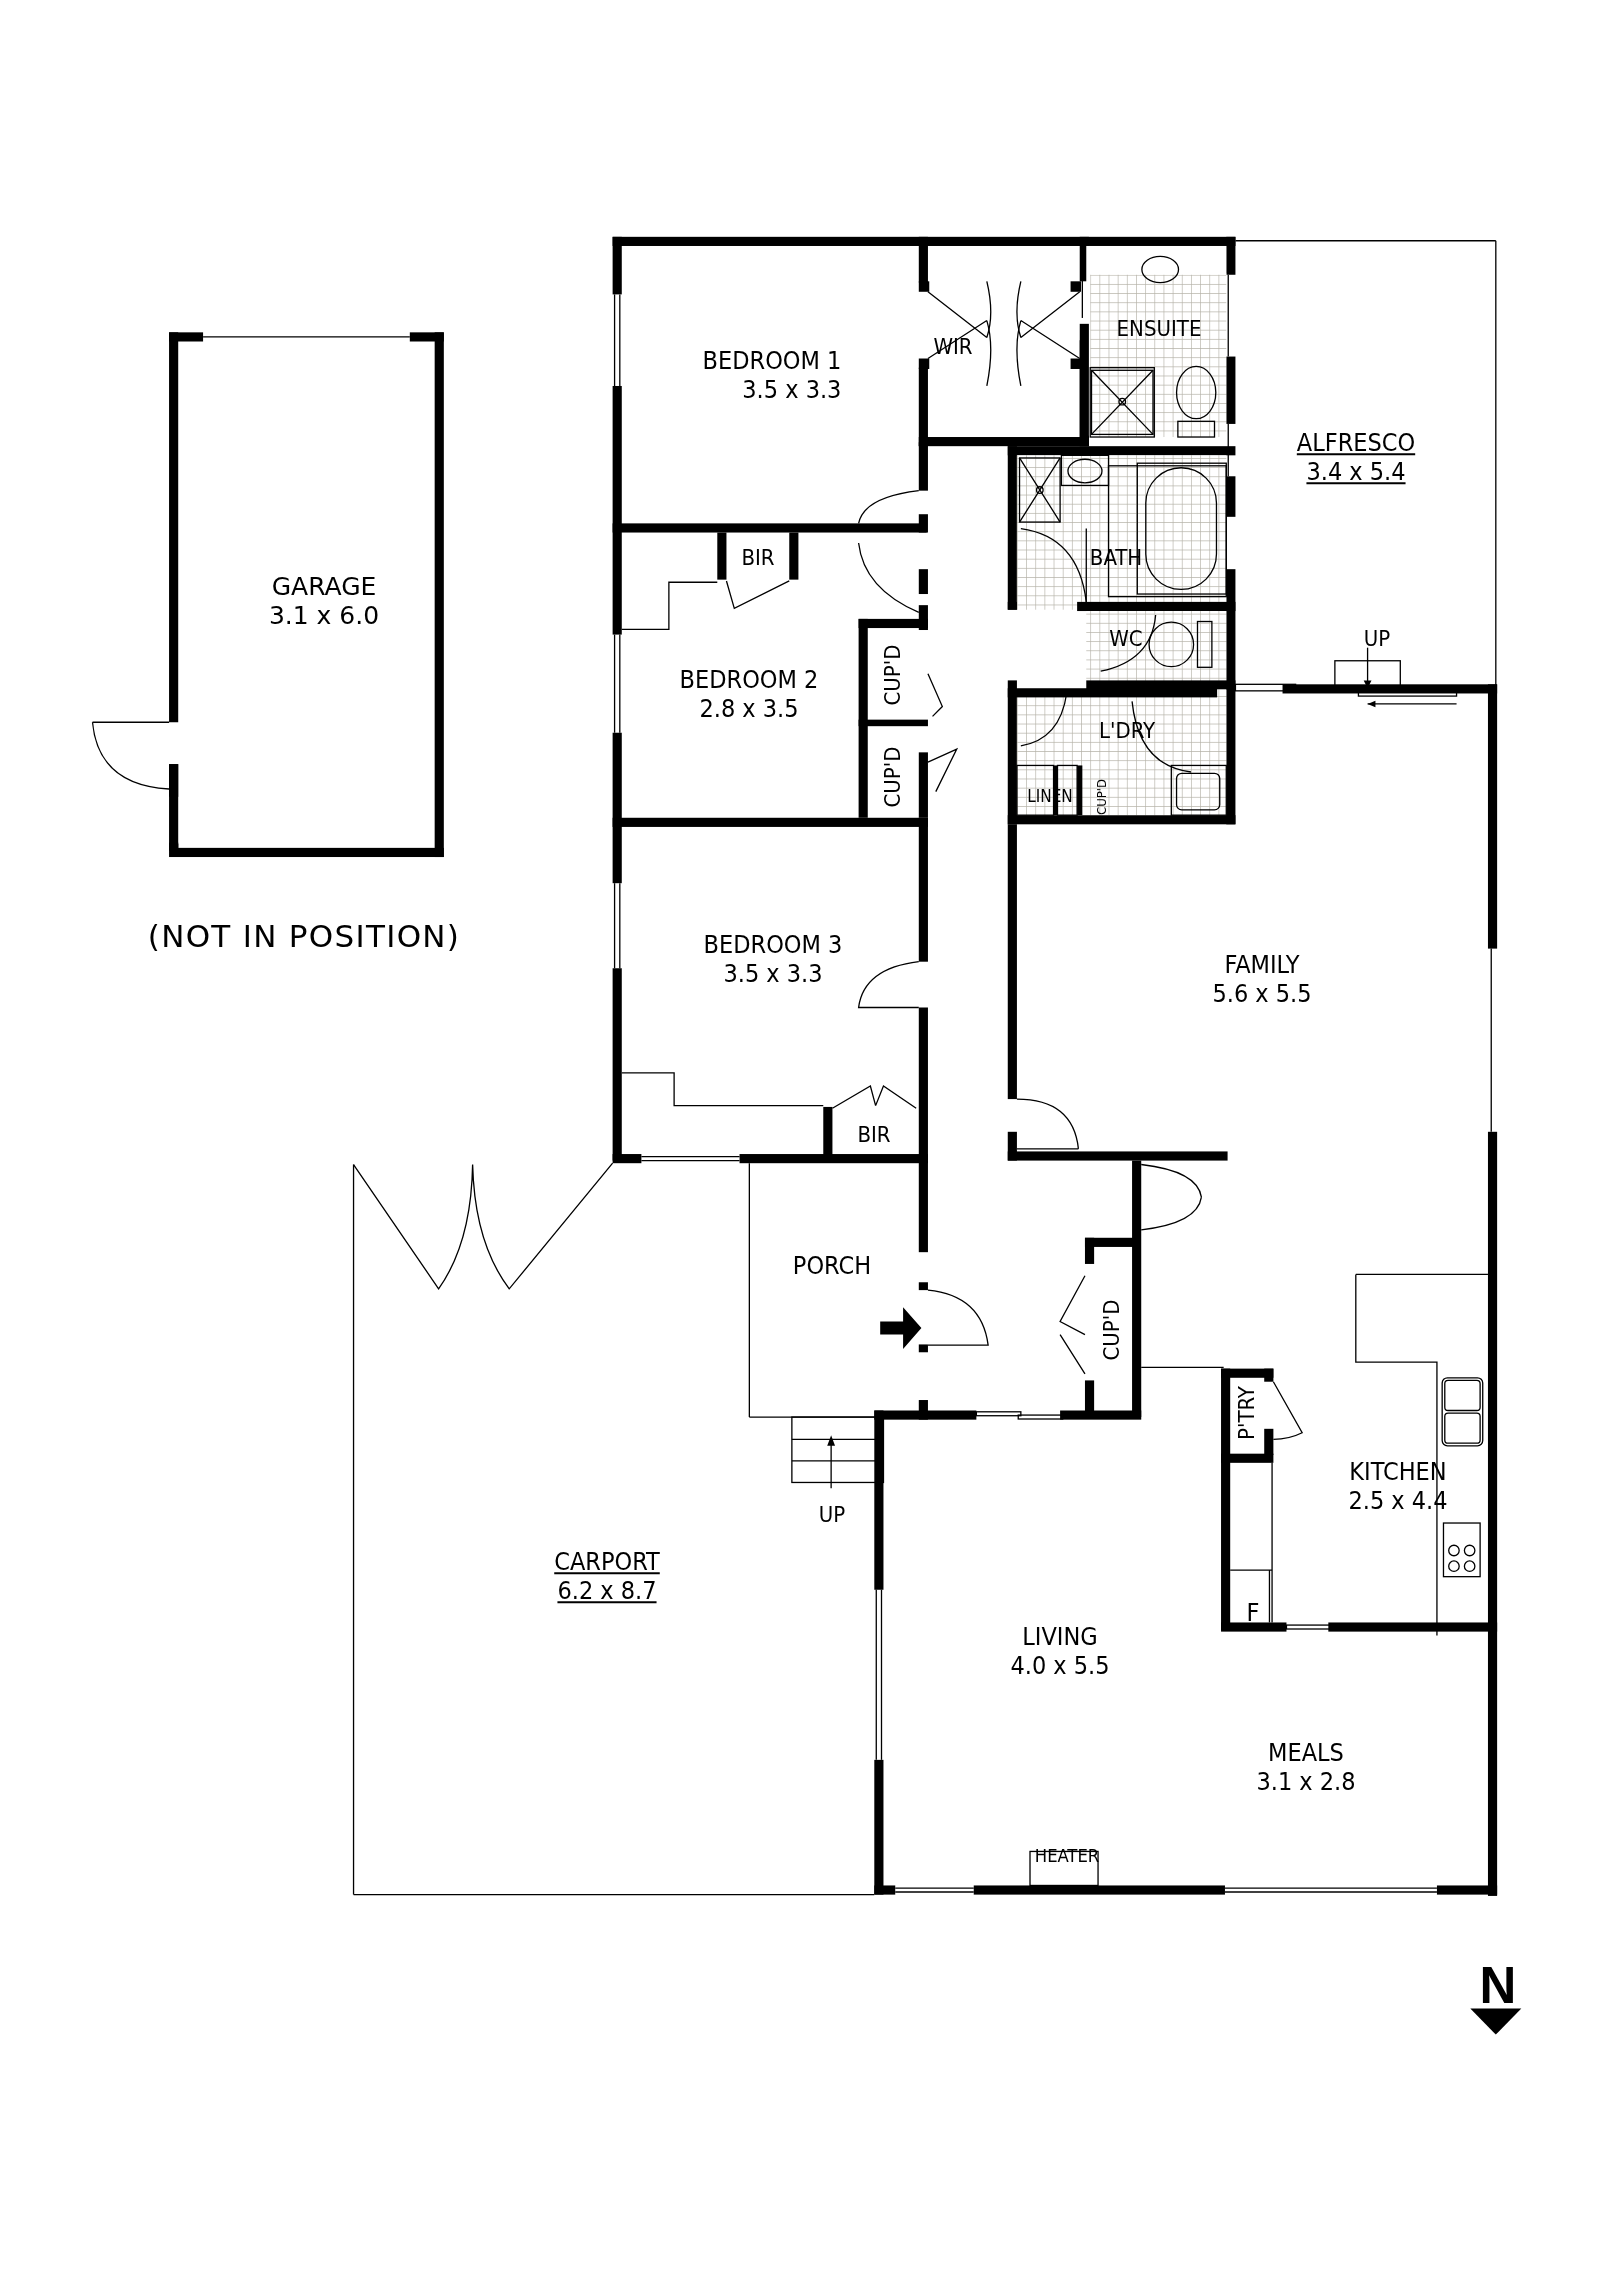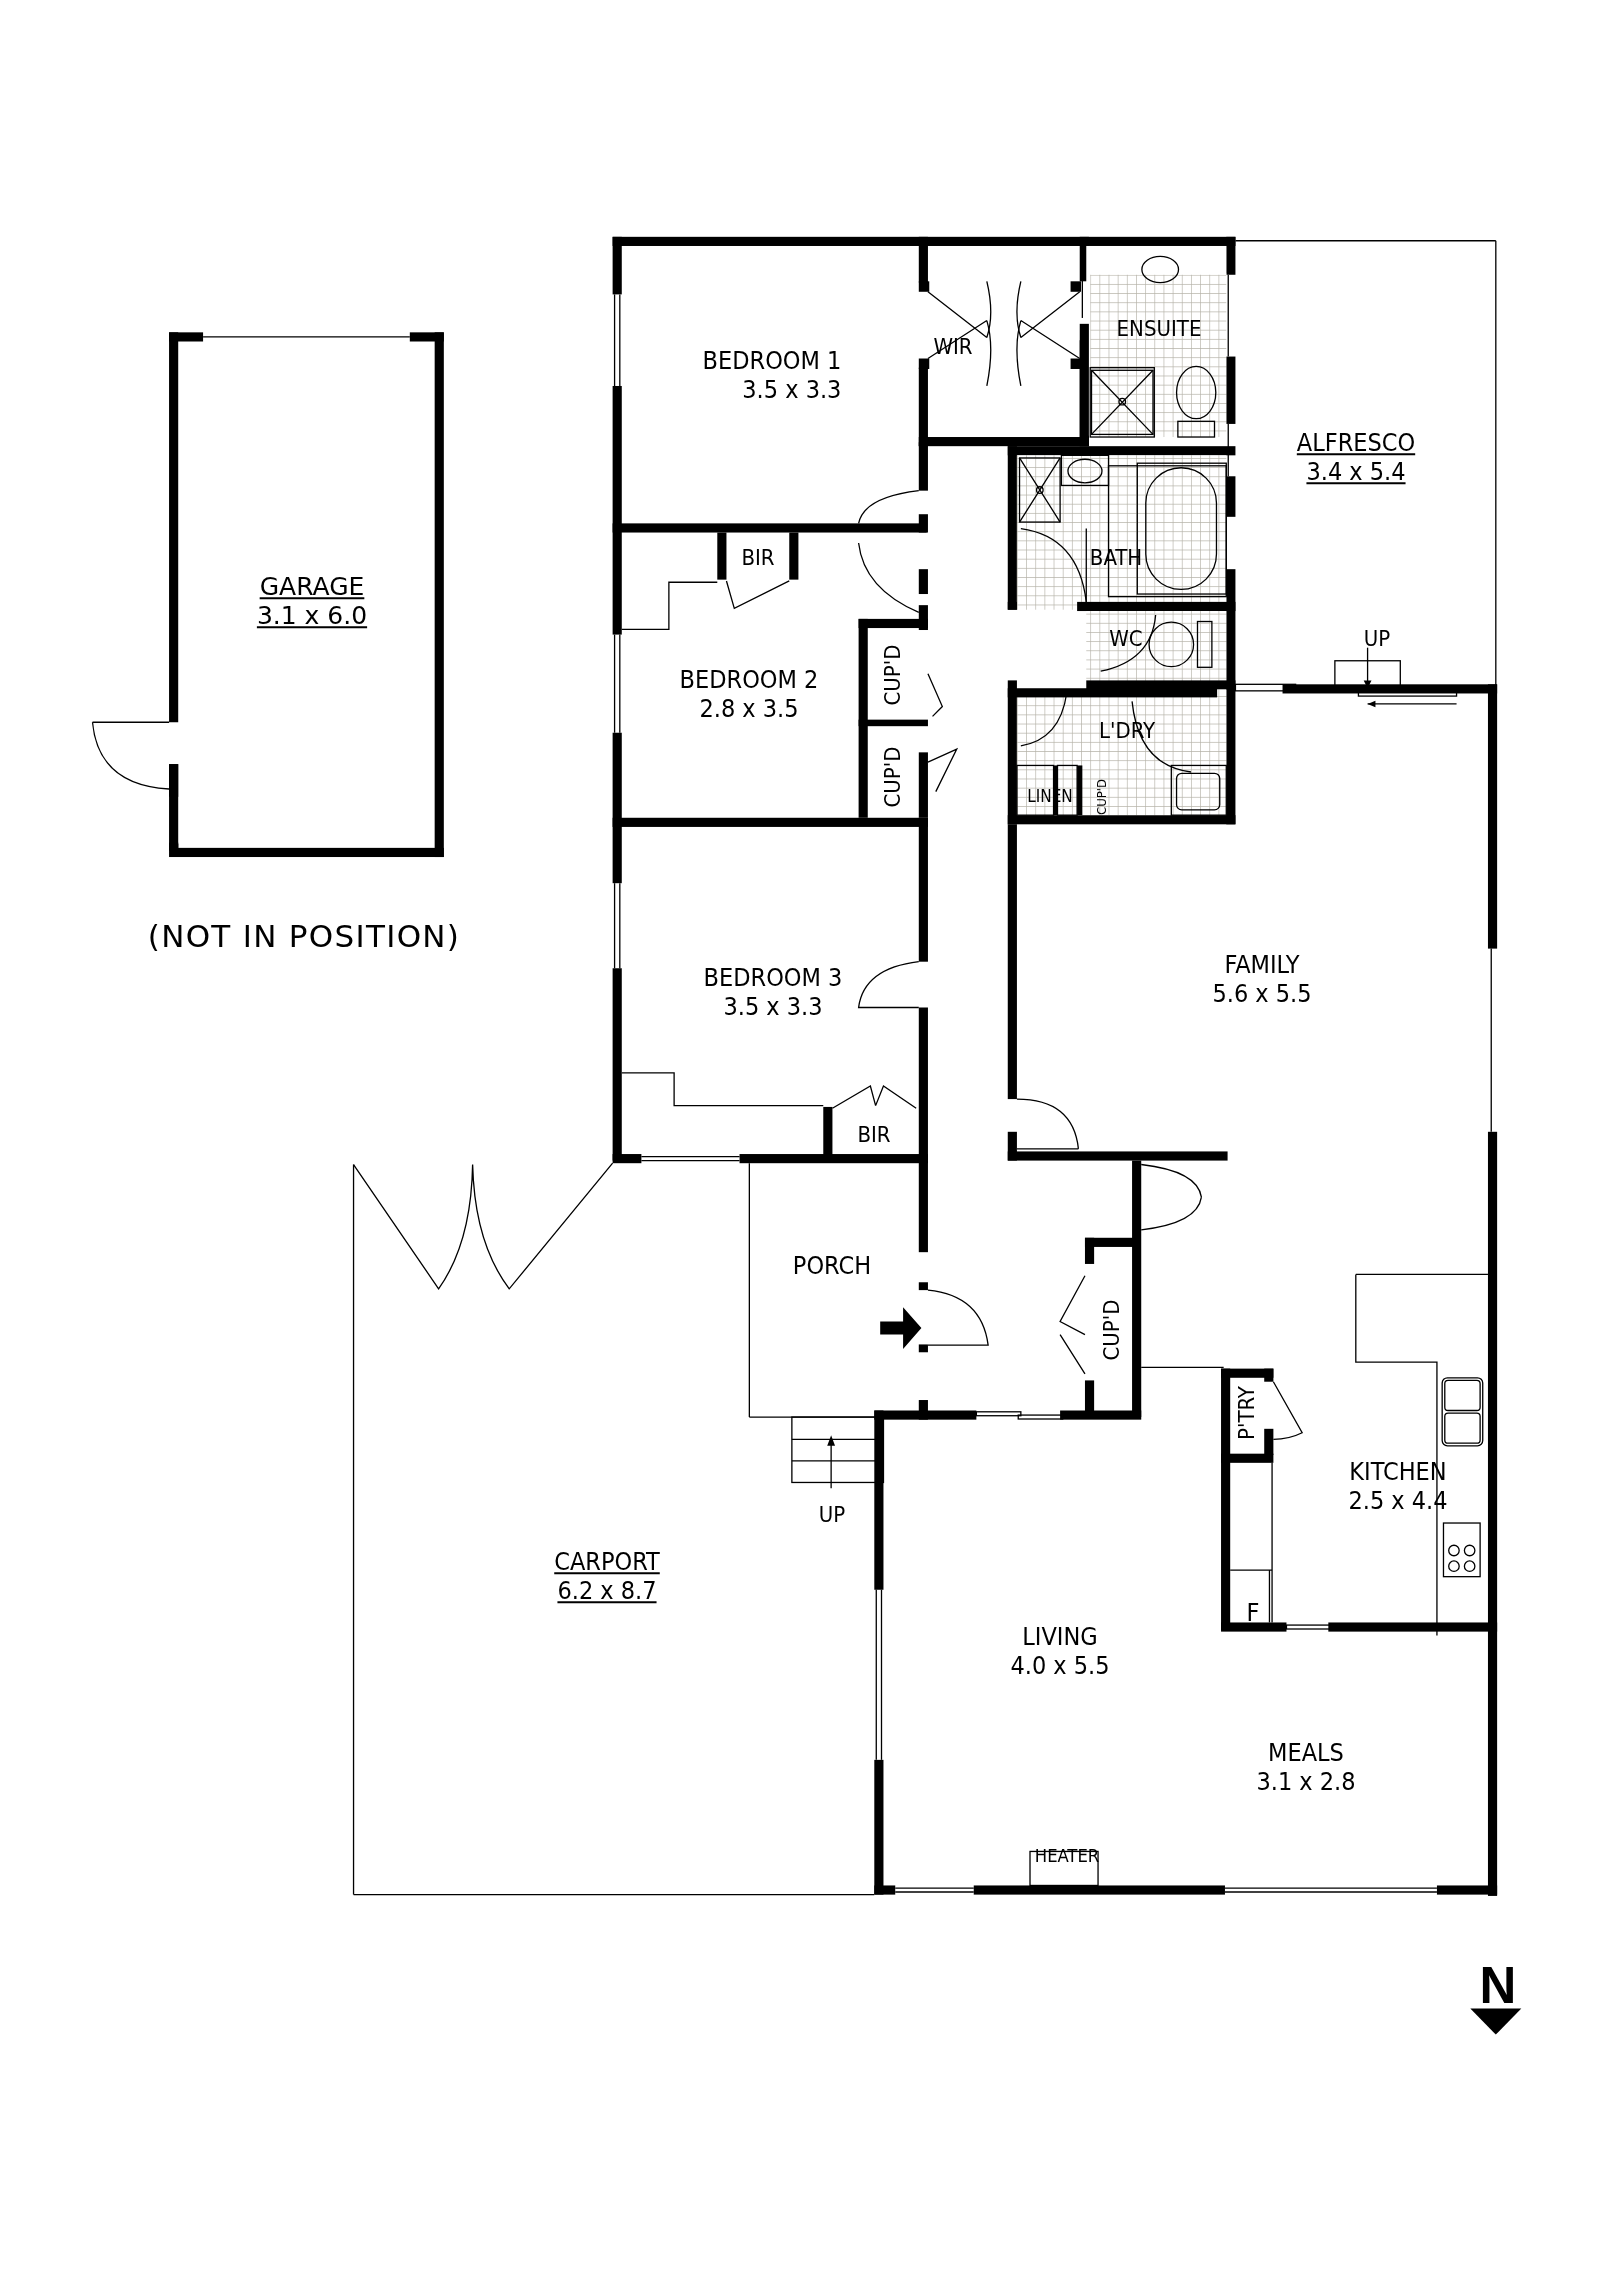--- a/index.html
+++ b/index.html
@@ -267,21 +267,21 @@
 <div class="lbl small vert" style="left:893px;top:675px;">CUP'D</div>
 <div class="lbl small vert" style="left:893px;top:777px;">CUP'D</div>
 <div class="lbl small" style="left:1127px;top:731px;">L'DRY</div>
 <div class="lbl tiny" style="left:1050px;top:797px;">LINEN</div>
 <div class="lbl tiny vert" style="left:1102px;top:797px;font-size:13px;">CUP'D</div>
 <div class="lbl room-name" style="left:1262px;top:980px;">
   <div>FAMILY</div>
   <div>5.6 x 5.5</div>
 </div>
 <div class="lbl small" style="left:1377px;top:639px;">UP</div>
-<div class="lbl room-name" style="left:773px;top:993px;">
+<div class="lbl room-name" style="left:773px;top:960px;">
   <div>BEDROOM 3</div>
   <div>3.5 x 3.3</div>
 </div>
 <div class="lbl small" style="left:874px;top:1135px;">BIR</div>
 <div class="lbl room-name" style="left:832px;top:1266px;">PORCH</div>
 <div class="lbl small vert" style="left:1112px;top:1330px;">CUP'D</div>
 <div class="lbl small vert" style="left:1247px;top:1413px;">P'TRY</div>
 <div class="lbl room-name" style="left:1357px;top:1487px;margin-left:41px;">
   <div>KITCHEN</div>
   <div>2.5 x 4.4</div>
@@ -294,19 +294,19 @@
 </div>
 <div class="lbl room-name" style="left:1060px;top:1652px;">
   <div>LIVING</div>
   <div>4.0 x 5.5</div>
 </div>
 <div class="lbl room-name" style="left:1306px;top:1768px;">
   <div>MEALS</div>
   <div>3.1 x 2.8</div>
 </div>
 <div class="lbl tiny" style="left:1067px;top:1856px;font-size:18.3px;">HEATER</div>
-<div class="lbl room-name" style="left:312px;top:602px;font-family:'DejaVu Sans',sans-serif;text-decoration:underline;">
+<div class="lbl room-name" style="left:324px;top:602px;font-family:'DejaVu Sans',sans-serif;">
   <div>GARAGE</div>
   <div>3.1 x 6.0</div>
 </div>
 <div class="lbl note" style="left:304px;top:901px;font-family:'DejaVu Sans',sans-serif;margin-top:36px;">(NOT IN POSITION)</div>
 <div class="lbl north" style="left:1498px;top:1986px;font-family:'Liberation Sans',sans-serif;">N</div>
 
 
 </body></html>

